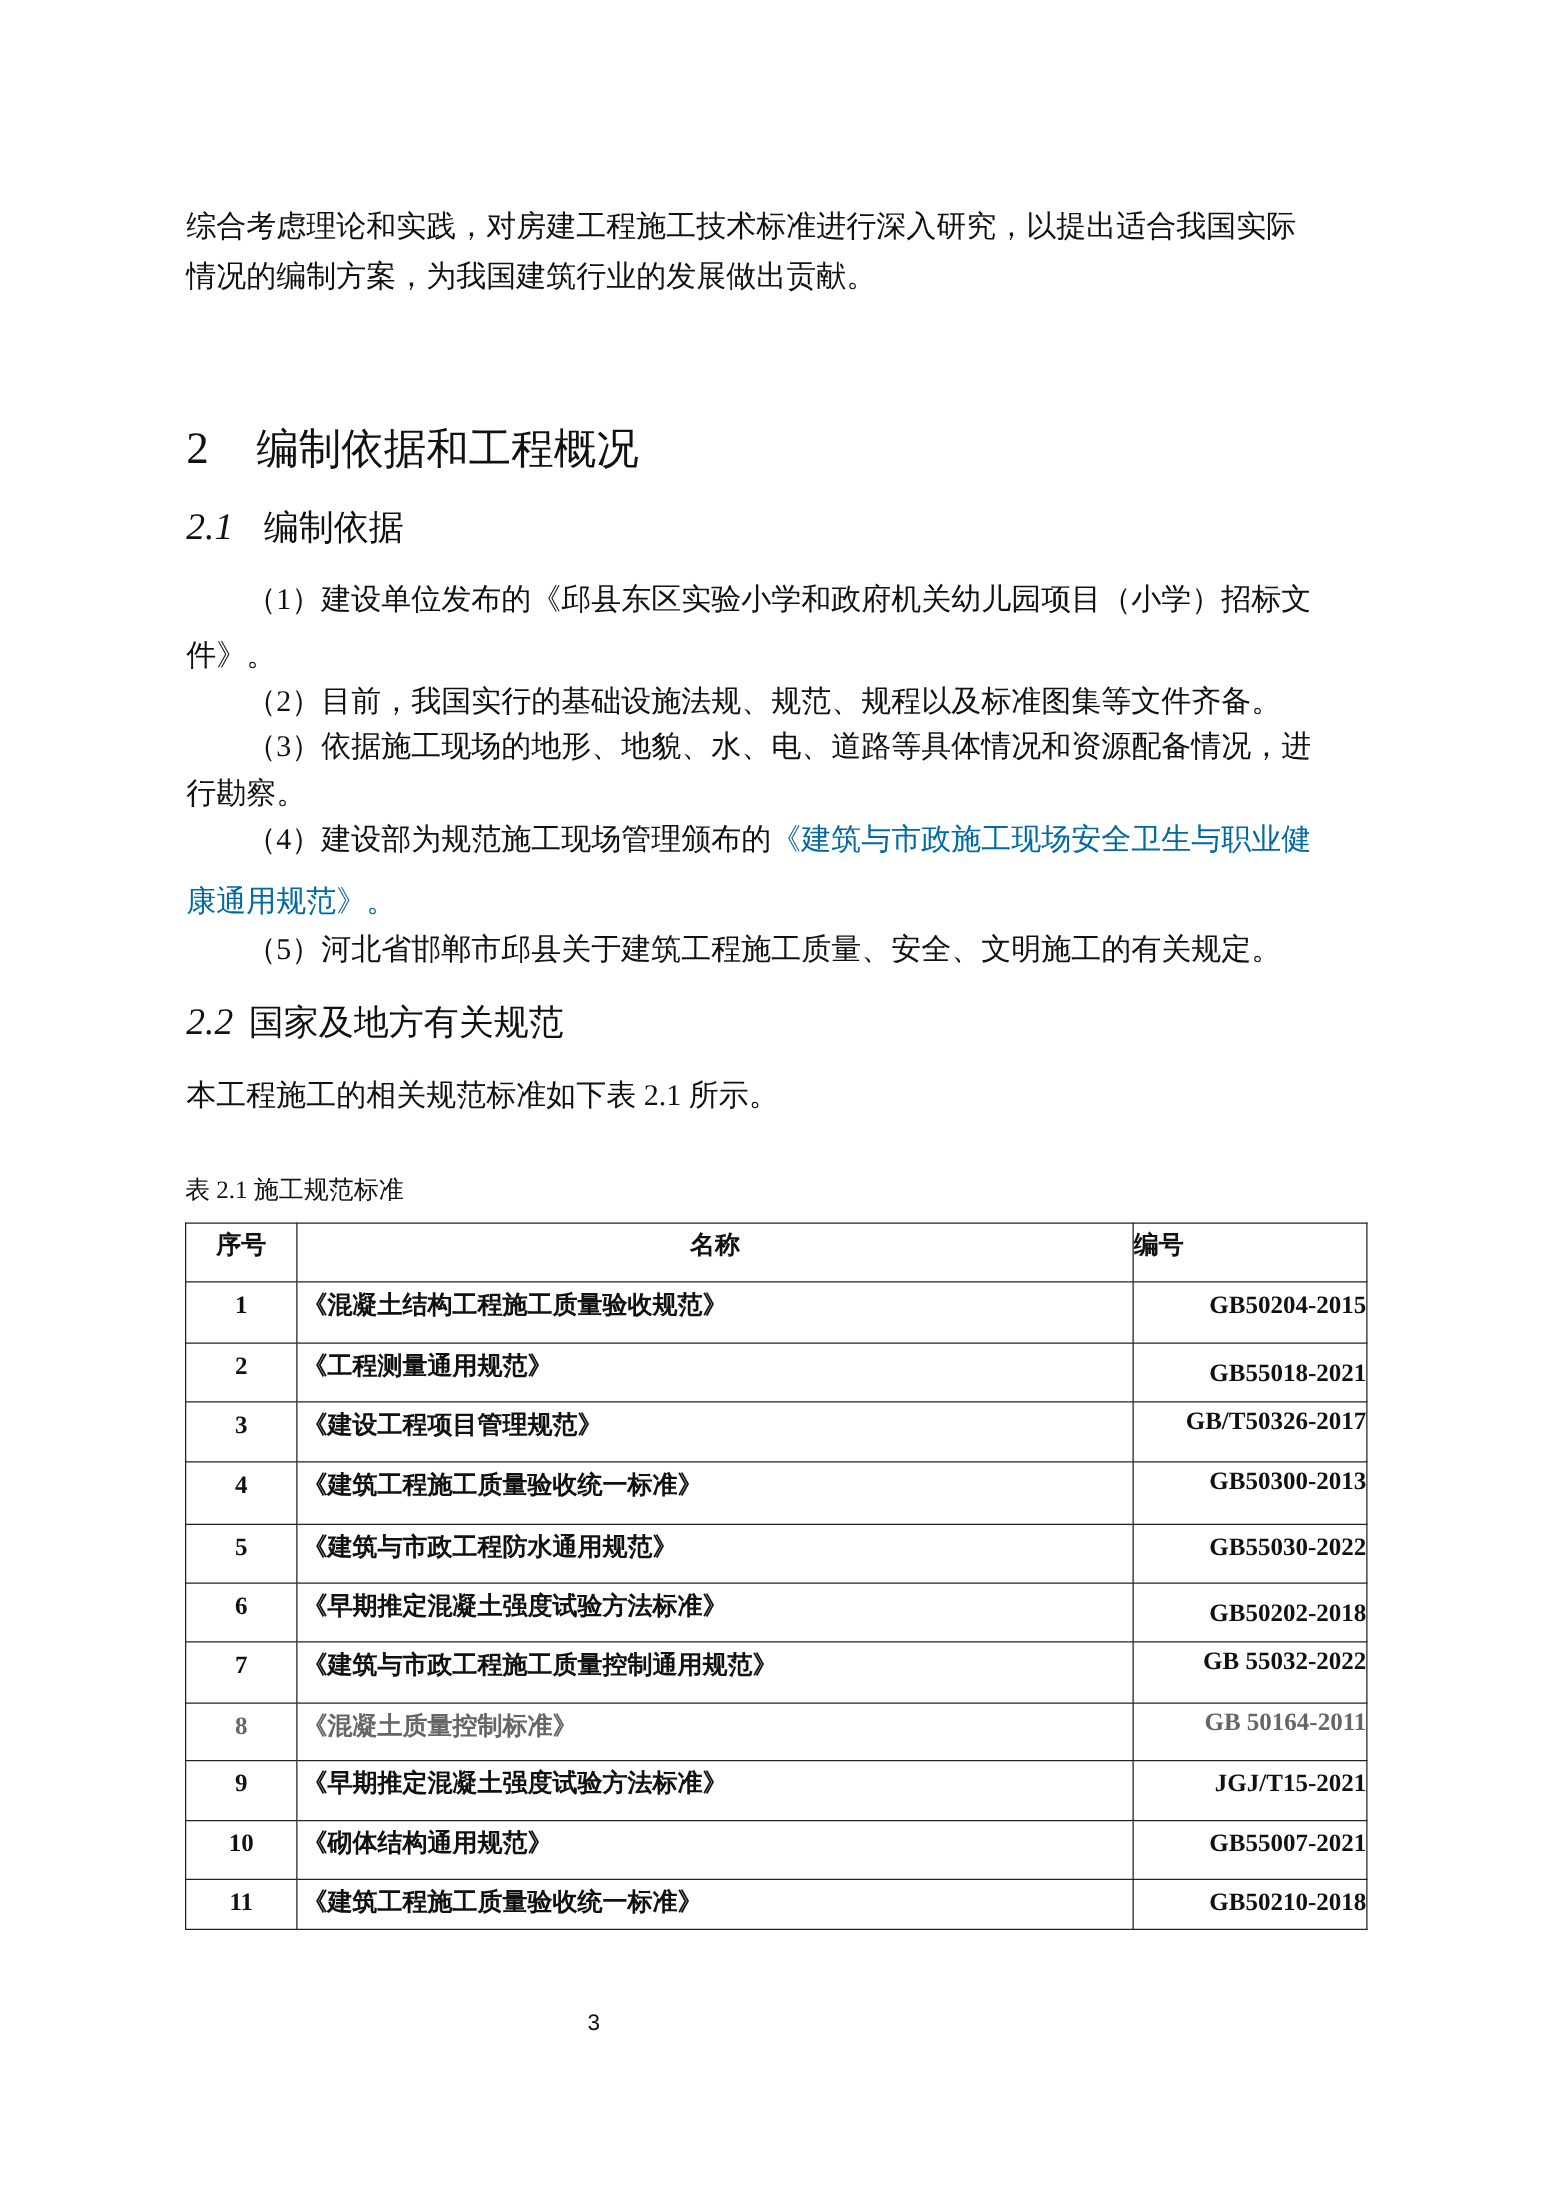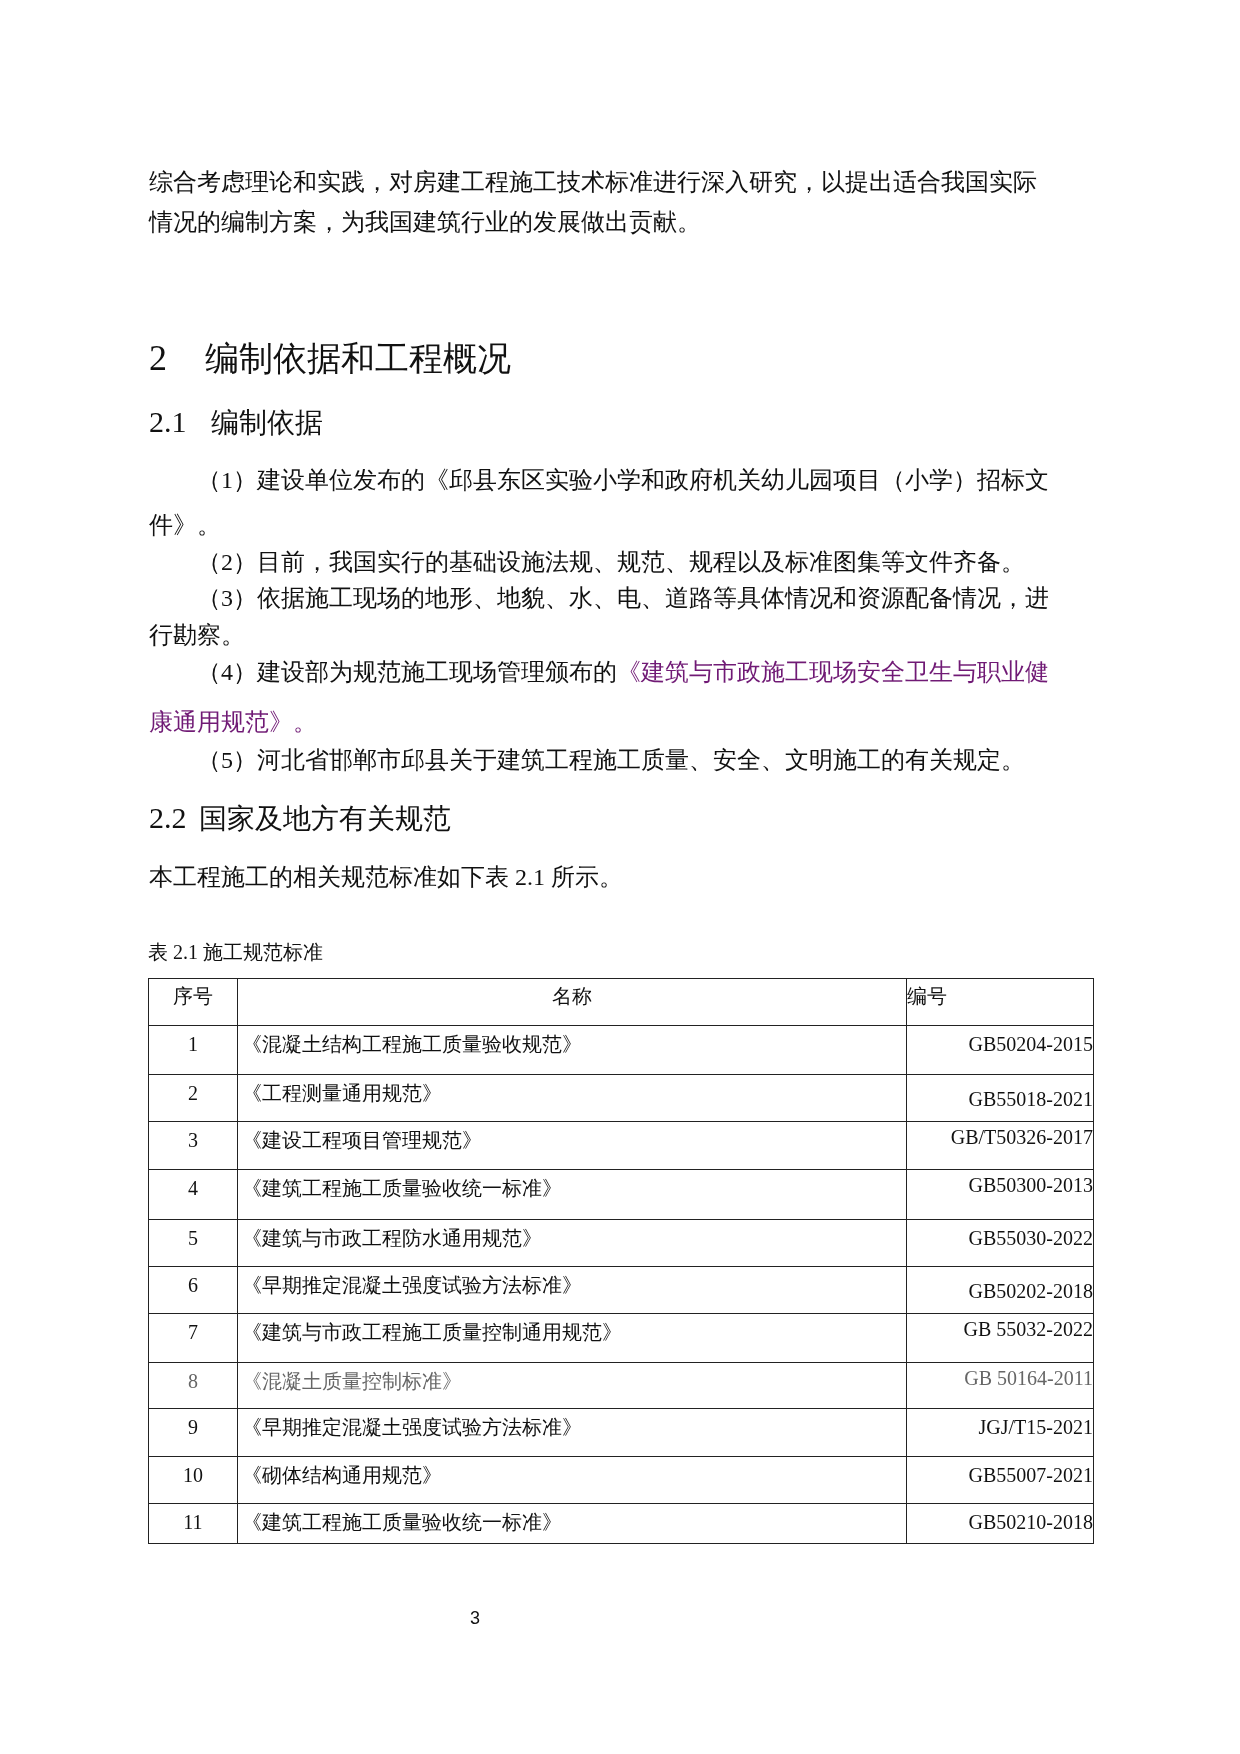--- a/index.html
+++ b/index.html
@@ -5,27 +5,27 @@
   html, body { margin: 0; padding: 0; background: #ffffff; }
   body { width: 1240px; height: 1754px; position: relative; overflow: hidden;
          font-family: "Liberation Serif", "DejaVu Serif", serif; color: #111; }
   .line { position: absolute; left: 149px; white-space: nowrap; font-size: 24px; line-height: 30px; }
   .indent { left: 197px; }
   .h1 { position: absolute; left: 149px; font-size: 34px; line-height: 40px; white-space: nowrap;
         font-family: "DejaVu Sans", "Liberation Sans", sans-serif; }
   .h1 .num { font-family: "Liberation Serif", serif; font-size: 36px; display: inline-block; width: 56px; }
   .h2 { position: absolute; left: 149px; font-size: 28px; line-height: 34px; white-space: nowrap;
         font-family: "DejaVu Sans", "Liberation Sans", sans-serif; }
-  .h2 .num { font-family: "Liberation Serif", serif; font-size: 30px; display: inline-block; }
-  .gray { color: #701a75; }
+  .h2 .num { font-family: "Liberation Serif", serif; font-size: 30px; display: inline-block; font-style: italic; }
+  .gray { color: #0369a1; }
   .caption { position: absolute; left: 148px; width: 945px; text-align: left; top: 939px;
              font-size: 20px; line-height: 26px; }
   table.std { position: absolute; left: 148px; top: 978px; width: 946px; border-collapse: collapse;
               font-size: 20px; table-layout: fixed; }
-  table.std td, table.std th { border: 1.5px solid #222; padding: 0; vertical-align: top; font-weight: normal; }
+  table.std td, table.std th { border: 1.5px solid #222; padding: 0; vertical-align: top; font-weight: bold; }
   table.std th { text-align: center; height: 46px; line-height: 34px; }
   .c-idx { width: 88px; text-align: center; }
   .c-name { width: 668px; text-align: left; padding-left: 4px !important; }
   .c-code { width: 186px; text-align: right; padding-left: 10px !important; }
   table.std td { line-height: 30px; padding-top: 3px; }
   tr.row-gray td { color: #666; }
   .page-num { position: absolute; left: 470px; top: 1608px; font-size: 18px;
               font-family: "Liberation Sans", sans-serif; }
 </style>
 </head>

